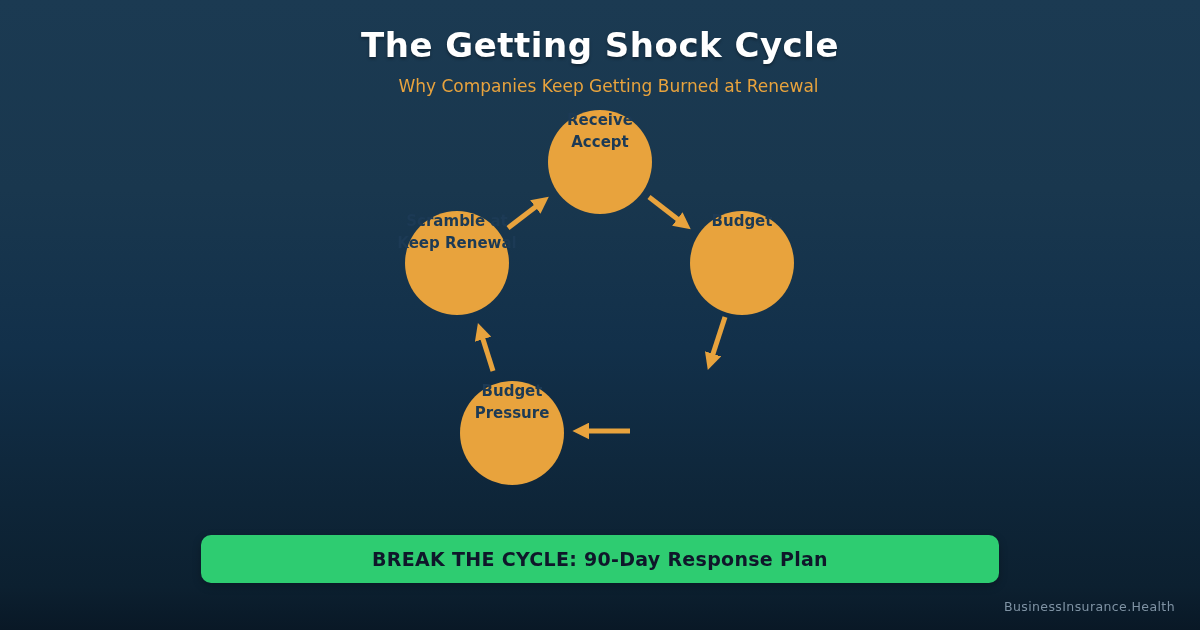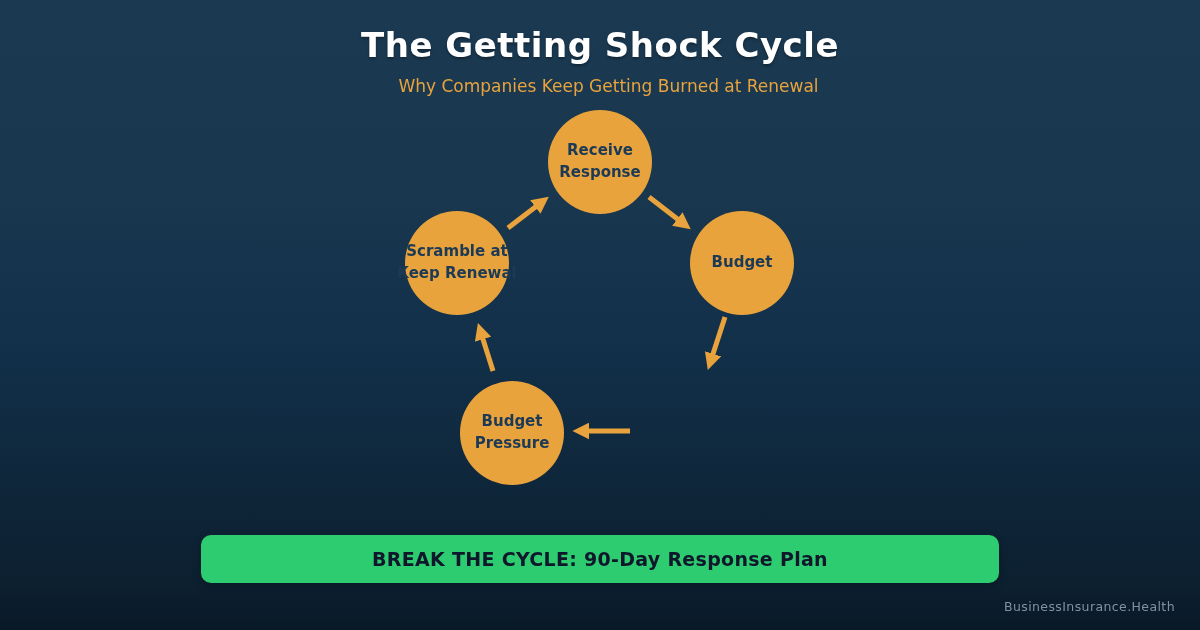--- a/index.html
+++ b/index.html
@@ -46,21 +46,20 @@
 
   .node {
     position: absolute;
     width: 104px;
     height: 104px;
     border-radius: 50%;
     background: #e8a33d;
     display: flex;
     flex-direction: column;
     align-items: center;
-    justify-content: center;
     text-align: center;
     color: #1c3a55;
     font-size: 15px;
     font-weight: 700;
     line-height: 1.45;
   }
   .node span { white-space: nowrap; }
 
   .node-receive  { left: 548px; top: 110px; }
   .node-panic    { left: 690px; top: 211px; }
@@ -114,21 +113,21 @@
     </defs>
     <line x1="649" y1="197" x2="680" y2="221" stroke="#e8a33d" stroke-width="5" marker-end="url(#ah)"></line>
     <line x1="725" y1="317" x2="712" y2="357" stroke="#e8a33d" stroke-width="5" marker-end="url(#ah)"></line>
     <line x1="630" y1="431" x2="586" y2="431" stroke="#e8a33d" stroke-width="5" marker-end="url(#ah)"></line>
     <line x1="493" y1="371" x2="482" y2="336" stroke="#e8a33d" stroke-width="5" marker-end="url(#ah)"></line>
     <line x1="508" y1="228" x2="538" y2="205" stroke="#e8a33d" stroke-width="5" marker-end="url(#ah)"></line>
   </svg>
 
   <div class="node node-receive">
     <span>Receive</span>
-    <span>Response</span>
+    <span>Accept</span>
   </div>
 
   <div class="node node-panic">
     <span>Budget</span>
   </div>
 
 
   <div class="node node-budget">
     <span>Budget</span>
     <span>Pressure</span>

